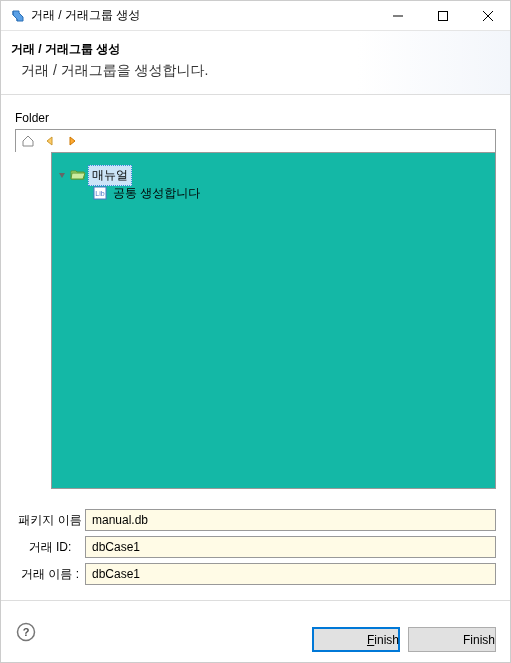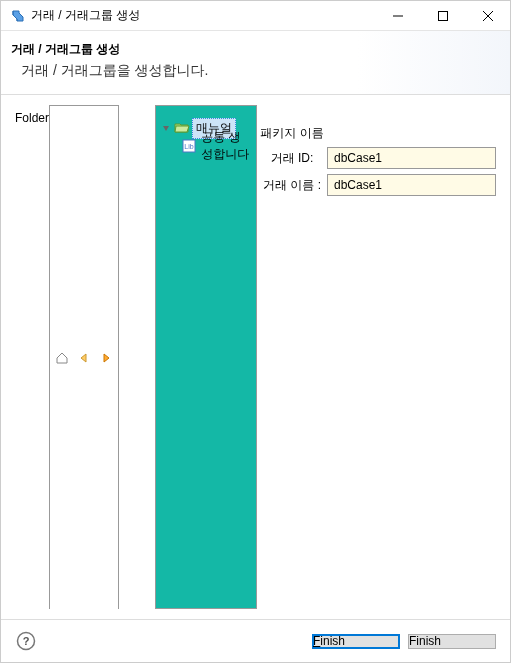--- a/index.html
+++ b/index.html
@@ -46,21 +46,21 @@
       position: relative;
       background: linear-gradient(to right, #fff 70%, #f3f6fb 100%);
     }
     .header-title { font-weight: bold; font-size: 12px; margin-bottom: 4px; }
     .header-desc { font-size: 14px; margin-left: 10px; color: #333; }
     
     .body {
       flex: 1;
       padding: 10px 14px;
       display: flex;
-      flex-direction: row;
+      flex-direction: column;
       overflow: hidden;
     }
     .folder-label { margin-top: 6px; margin-bottom: 4px; }
     .toolbar {
       border: 1px solid #999;
       border-bottom: none;
       padding: 3px 4px;
       display: flex;
       gap: 6px;
       align-items: center;
@@ -132,29 +132,30 @@
       width: 22px; height: 22px;
       border-radius: 50%;
       display: flex;
       align-items: center;
       justify-content: center;
       cursor: pointer;
       color: #555;
     }
     .btn {
       min-width: 88px;
-      height: 15px;
+      height: 25px;
       border: 1px solid #adadad;
       background: #e1e1e1;
       cursor: pointer;
       font-family: inherit;
       font-size: 12px;
       display: flex;
       align-items: center;
-      justify-content: flex-start;
+      justify-content: flex-end;
+      margin-top: 16px;
     }
     .btn.default {
       border: 1px solid #0078d7;
       background: #e1e1e1;
       box-shadow: inset 0 0 0 1px #0078d7;
     }
     .underline-first::first-letter { text-decoration: underline; }
   </style>
 </head>
 <body>
@@ -236,20 +237,21 @@
           <text x="7" y="10" font-size="7" text-anchor="middle" fill="#4a76c6" font-family="sans-serif">Lib</text>
         </svg>
       </span>
       <span class="tree-label">공통 생성합니다</span>
     </div>
   </div>
 
   <div class="form">
     <div class="form-row">
       <span class="form-label">패키지 이름</span>
+      <input class="form-input" value="manual.db" style="">
     </div>
     <div class="form-row">
       <span class="form-label">거래 ID:</span>
       <input class="form-input" value="dbCase1" style="">
     </div>
     <div class="form-row">
       <span class="form-label">거래 이름  :</span>
       <input class="form-input" value="dbCase1" style="">
     </div>
   </div>

